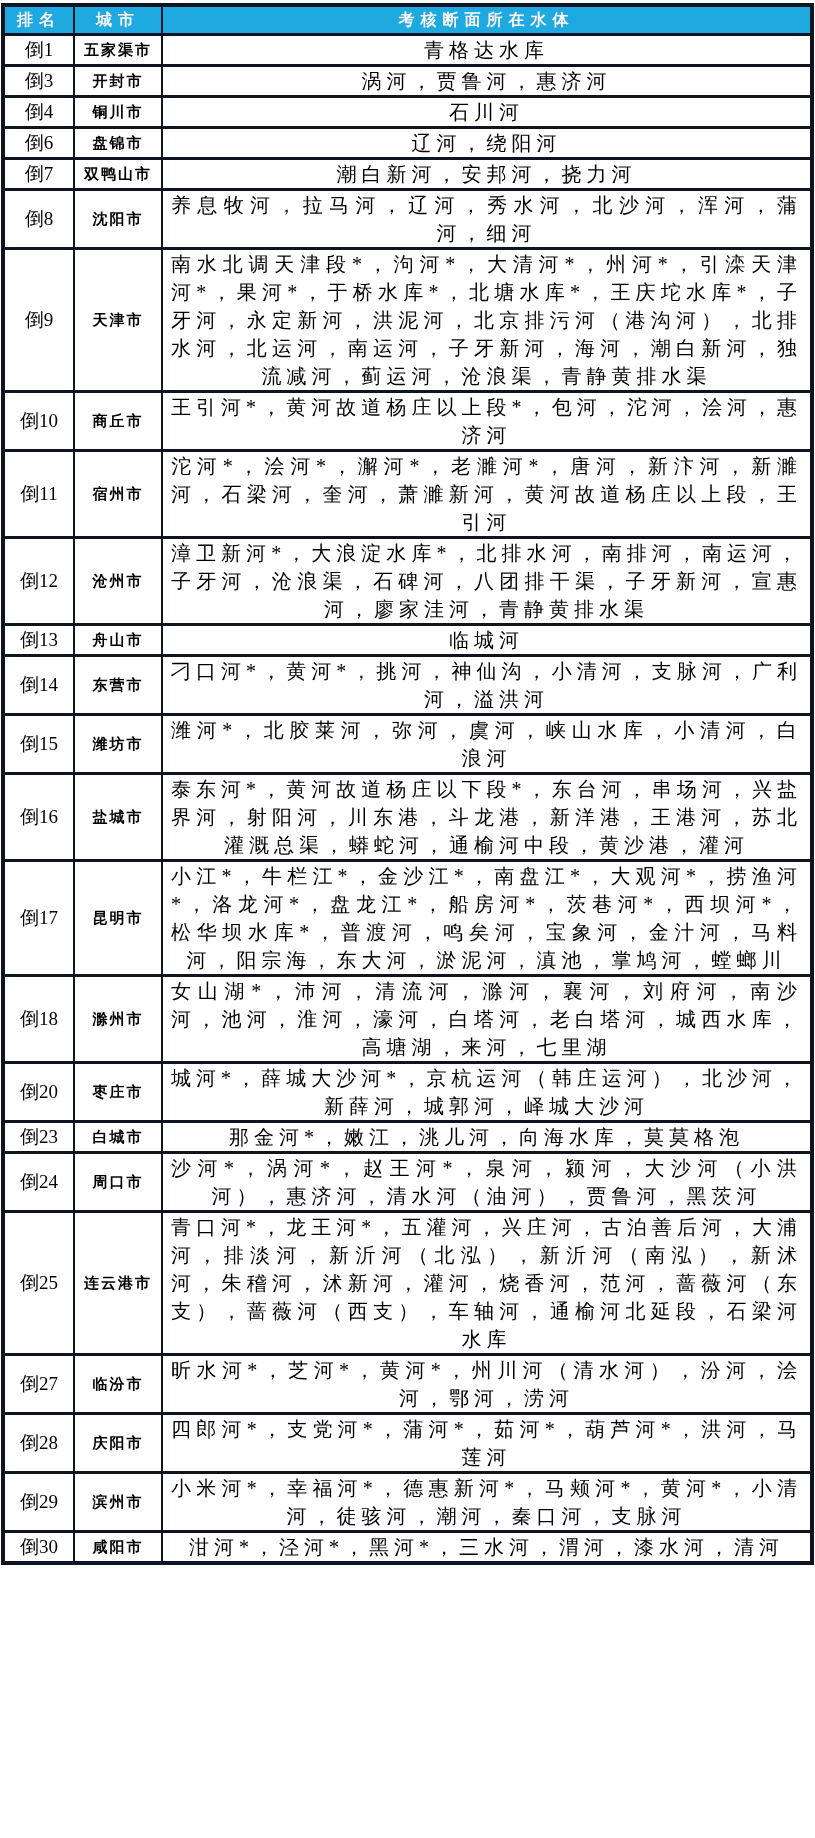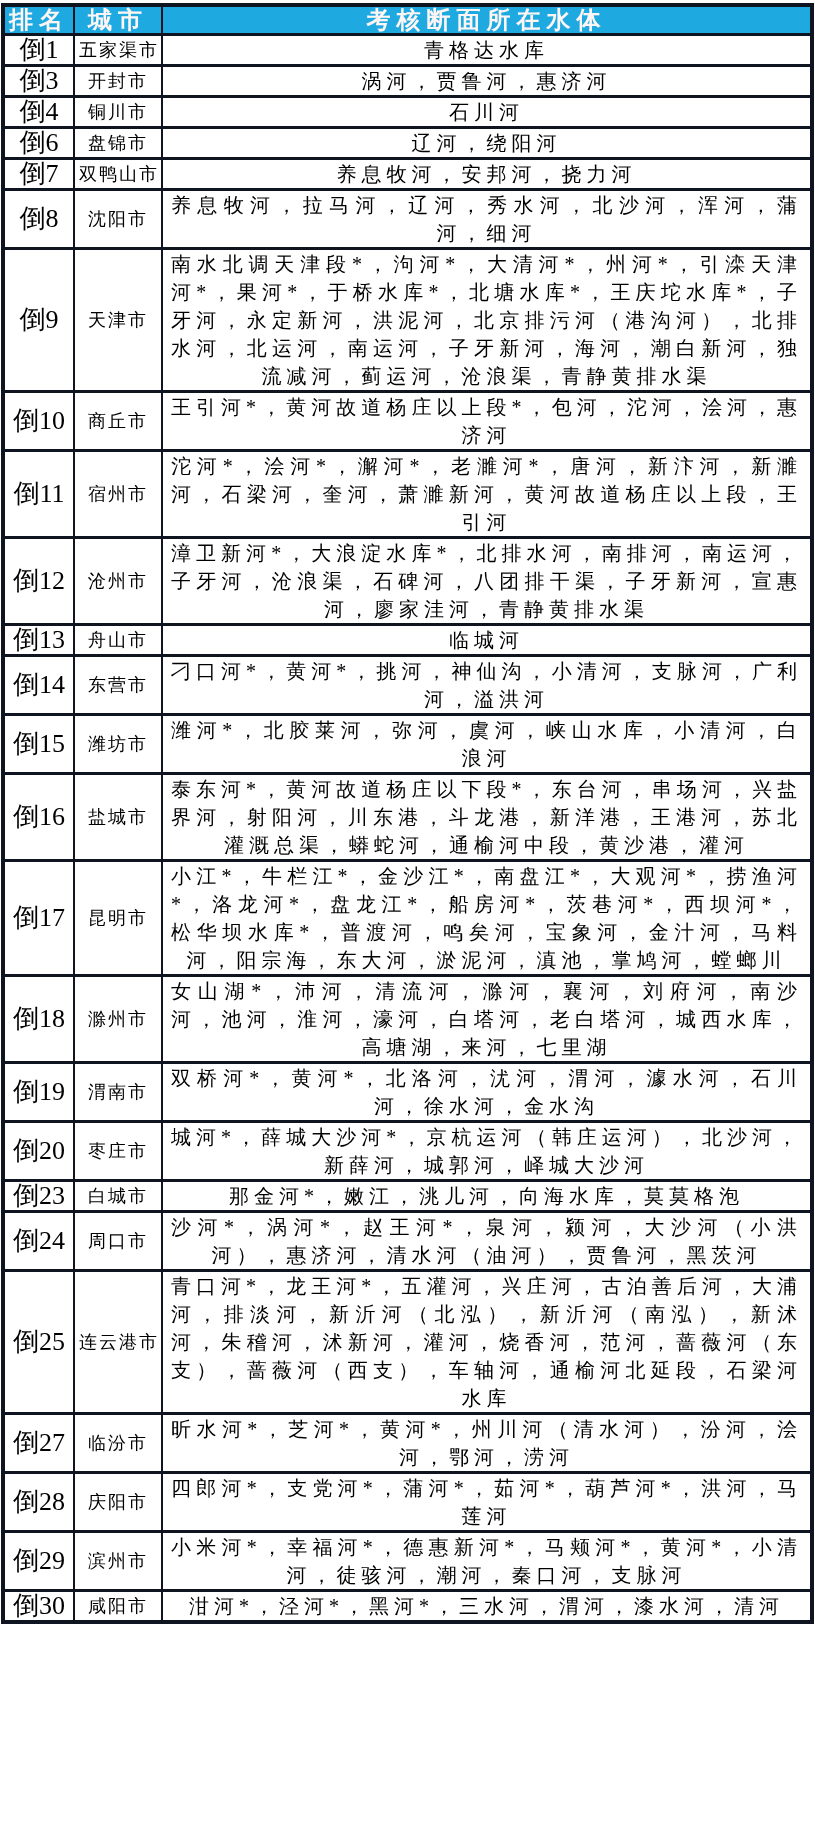--- a/index.html
+++ b/index.html
@@ -33,36 +33,37 @@
     border-left-width: 2px;
     border-right-width: 2px;
     padding: 0 4px;
     vertical-align: middle;
     text-align: center;
   }
   thead th {
     background: #1fa9e1;
     color: #fdf6f4;
     font-weight: bold;
-    font-size: 24px;
+    font-size: 16px;
     line-height: 26px;
     letter-spacing: 6px;
     height: 26px;
   }
   td.rank-cell {
-    font-size: 26px;
+    font-size: 19px;
     line-height: 28px;
     letter-spacing: 0px;
     white-space: nowrap;
   }
   td.city-cell {
-    font-size: 18px;
+    font-size: 15px;
     line-height: 28px;
     letter-spacing: 2px;
     white-space: nowrap;
+    font-weight: bold;
   }
   td.waters-cell {
     font-size: 20px;
     line-height: 28px;
     letter-spacing: 5px;
     text-align: justify;
     text-justify: inter-character;
     text-align-last: center;
     padding: 0 8px;
     margin-left: 28px;
@@ -108,21 +109,21 @@
 
   <tr>
     <td class="rank-cell">倒6</td>
     <td class="city-cell">盘锦市</td>
     <td class="waters-cell">辽河，绕阳河</td>
   </tr>
 
   <tr>
     <td class="rank-cell">倒7</td>
     <td class="city-cell">双鸭山市</td>
-    <td class="waters-cell">养息牧河，安邦河，挠力河</td>
+    <td class="waters-cell">潮白新河，安邦河，挠力河</td>
   </tr>
 
   <tr>
     <td class="rank-cell">倒8</td>
     <td class="city-cell">沈阳市</td>
     <td class="waters-cell">养息牧河，拉马河，辽河，秀水河，北沙河，浑河，蒲河，细河</td>
   </tr>
 
   <tr>
     <td class="rank-cell">倒9</td>
@@ -177,25 +178,20 @@
     <td class="city-cell">昆明市</td>
     <td class="waters-cell">小江*，牛栏江*，金沙江*，南盘江*，大观河*，捞渔河*，洛龙河*，盘龙江*，船房河*，茨巷河*，西坝河*，松华坝水库*，普渡河，鸣矣河，宝象河，金汁河，马料河，阳宗海，东大河，淤泥河，滇池，掌鸠河，螳螂川</td>
   </tr>
 
   <tr>
     <td class="rank-cell">倒18</td>
     <td class="city-cell">滁州市</td>
     <td class="waters-cell">女山湖*，沛河，清流河，滁河，襄河，刘府河，南沙河，池河，淮河，濠河，白塔河，老白塔河，城西水库，高塘湖，来河，七里湖</td>
   </tr>
 
-  <tr>
-    <td class="rank-cell">倒19</td>
-    <td class="city-cell">渭南市</td>
-    <td class="waters-cell">双桥河*，黄河*，北洛河，沋河，渭河，澽水河，石川河，徐水河，金水沟</td>
-  </tr>
 
   <tr>
     <td class="rank-cell">倒20</td>
     <td class="city-cell">枣庄市</td>
     <td class="waters-cell">城河*，薛城大沙河*，京杭运河（韩庄运河），北沙河，新薛河，城郭河，峄城大沙河</td>
   </tr>
 
 
 
   <tr>

